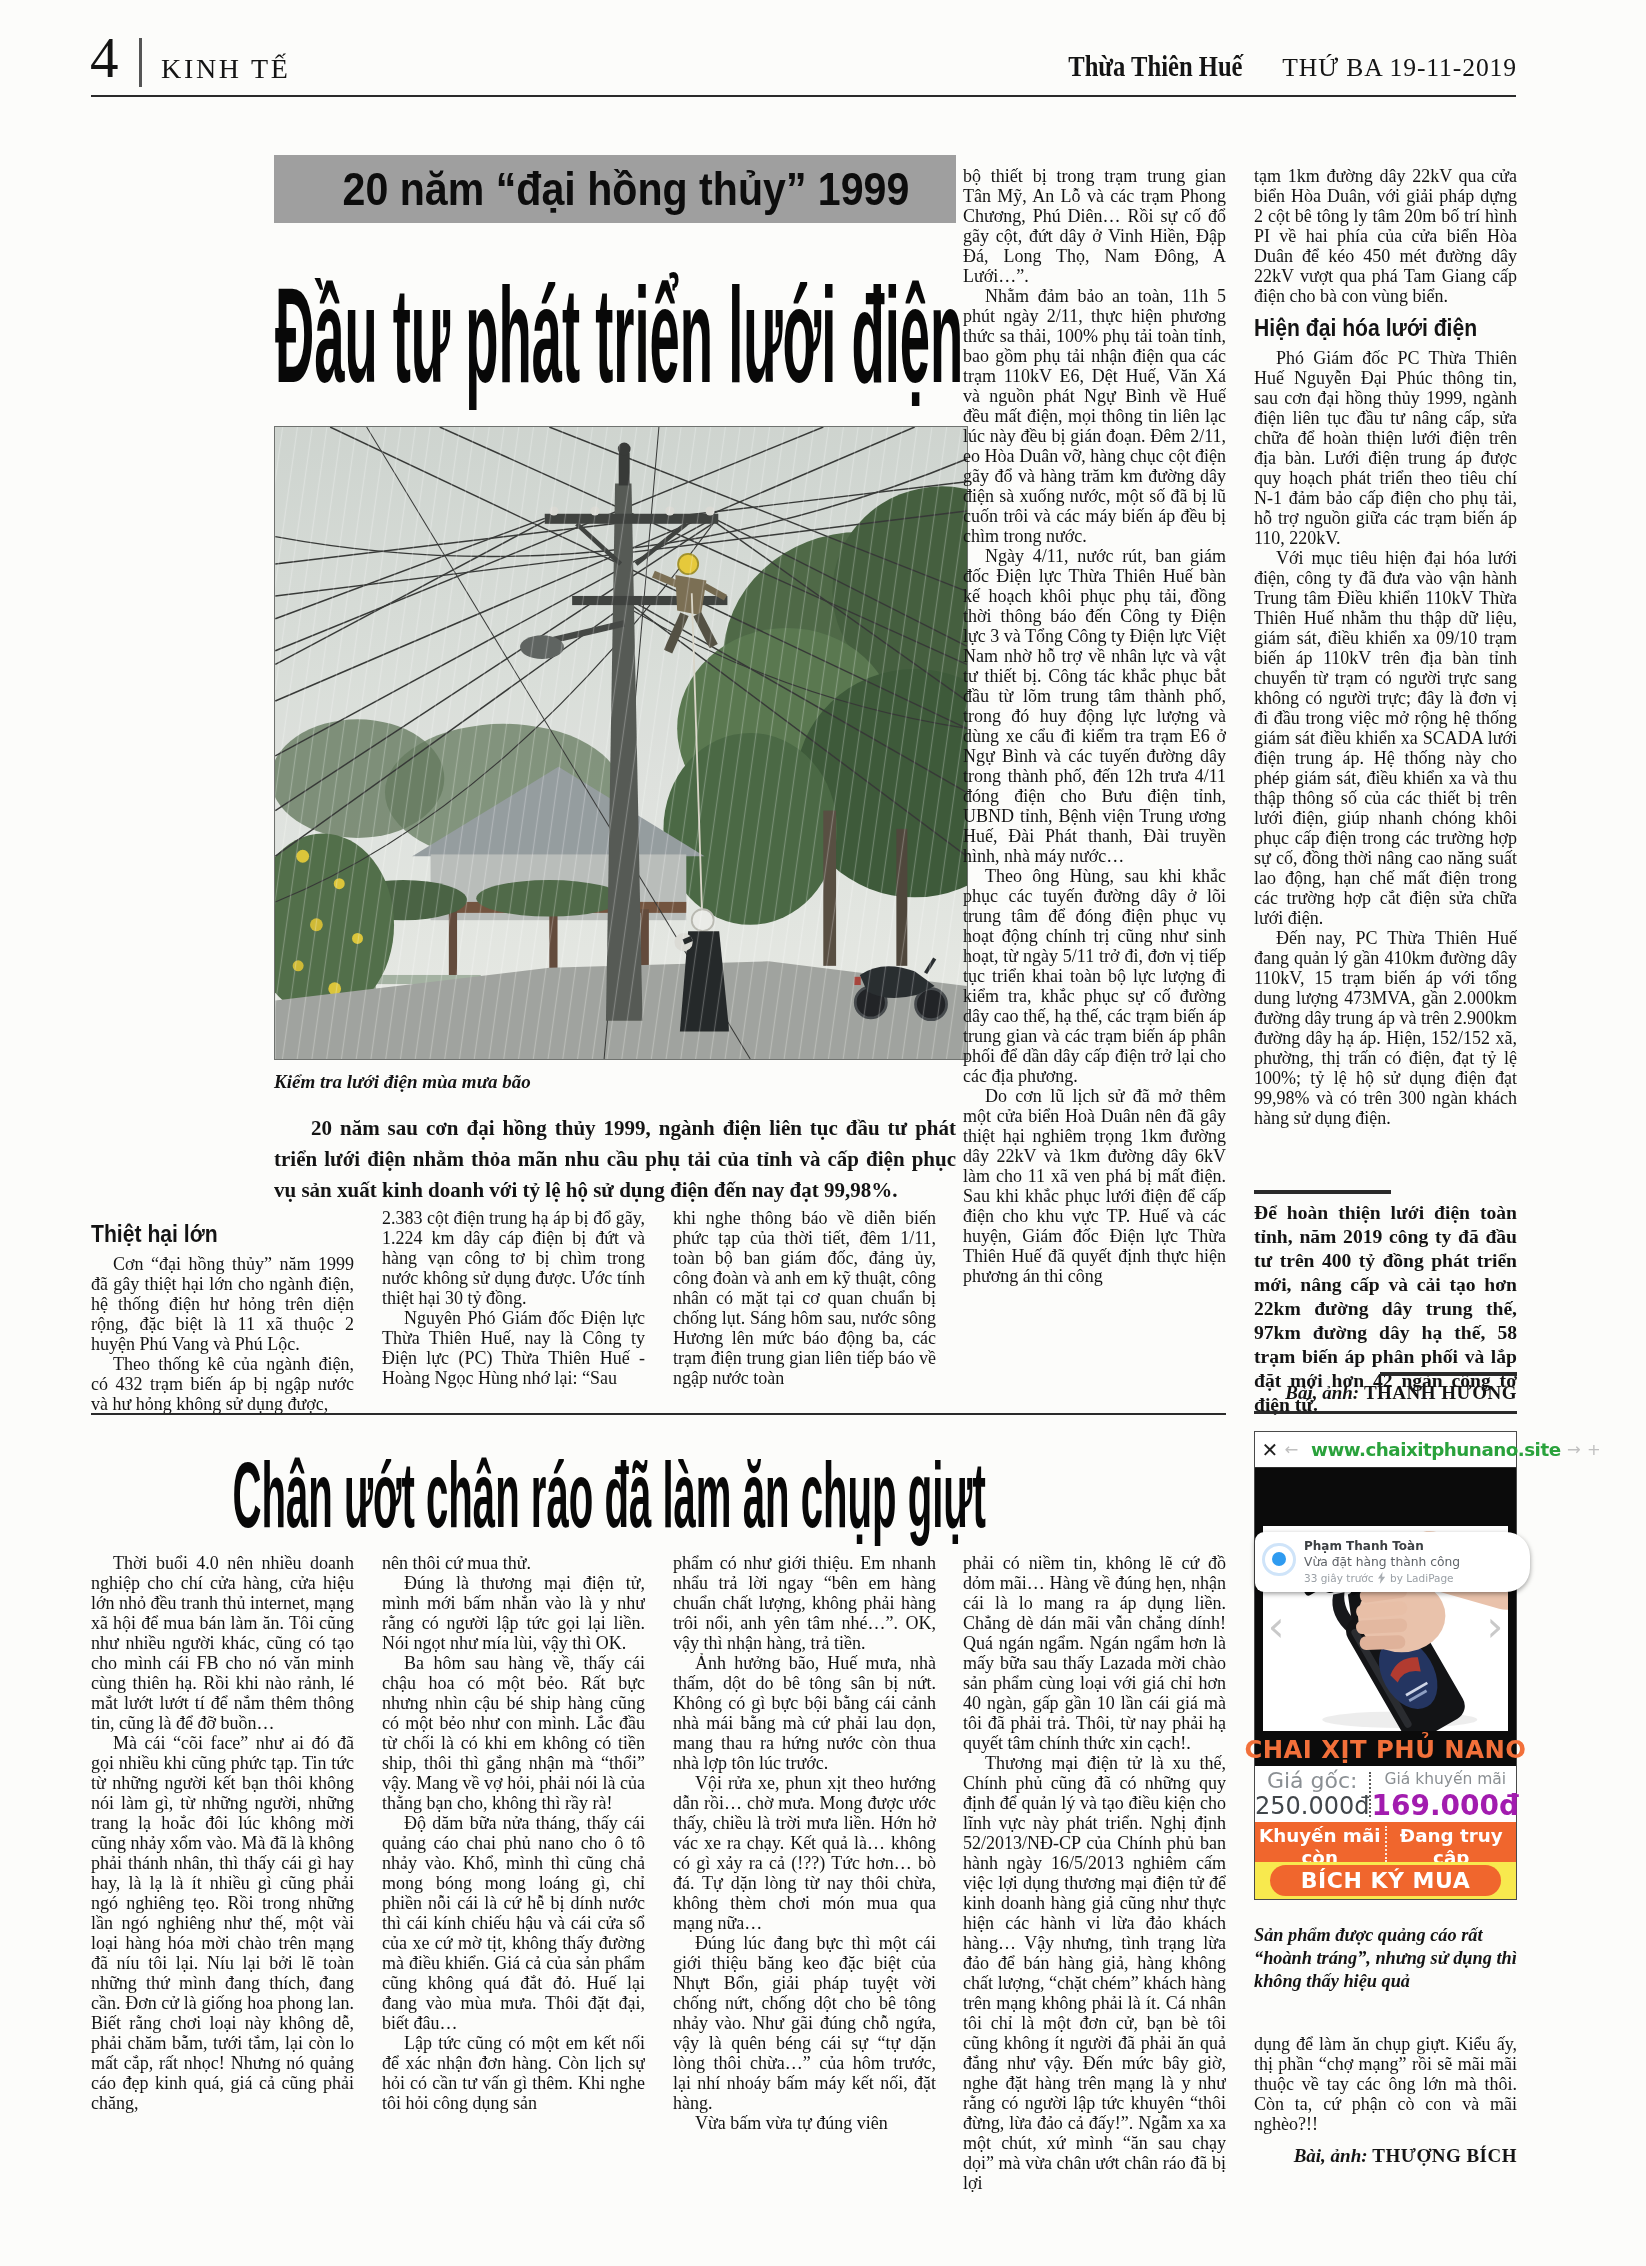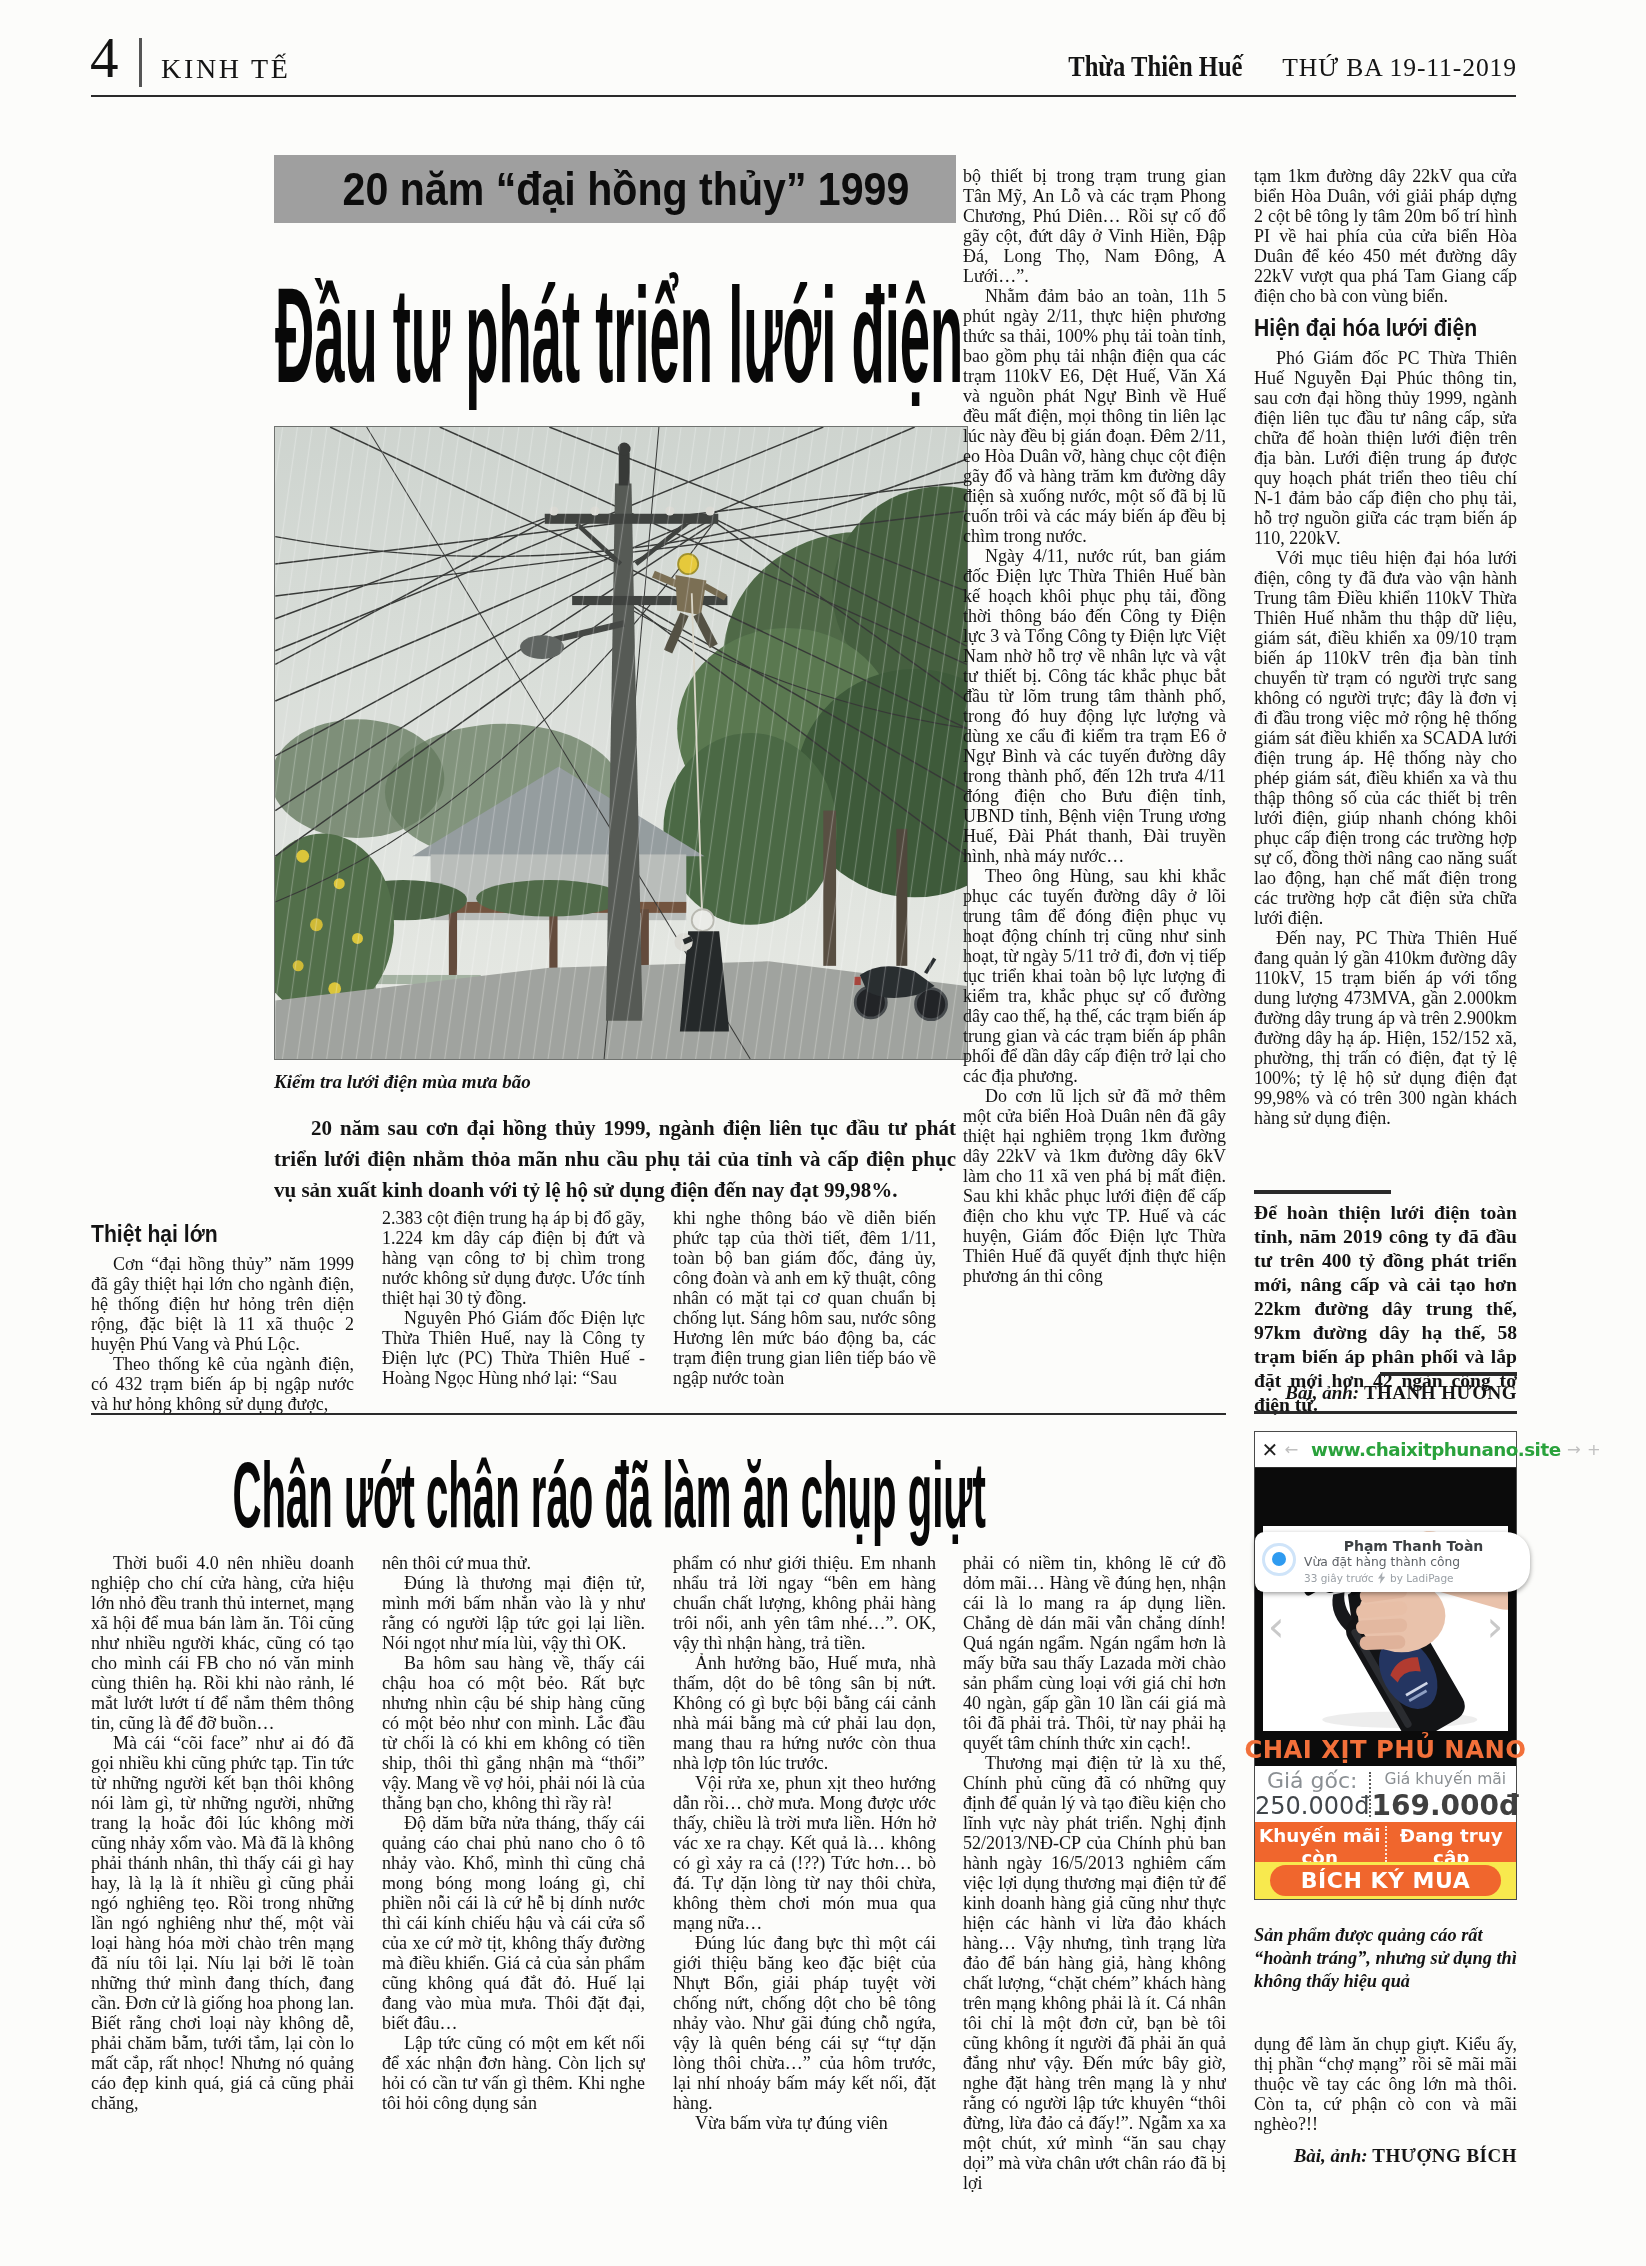--- a/index.html
+++ b/index.html
@@ -44,32 +44,32 @@
   .ad-url{font-size:18.3px;font-weight:bold;color:#2aa23c;letter-spacing:-0.5px;white-space:nowrap;}
   .ad-body{position:relative;background:#0b0b0b;}
   .ad-product{margin:58px 8.2px 0;height:205px;background:#fff;position:relative;overflow:hidden;}
   .car-arrow{position:absolute;top:45%;font-size:42px;color:#c9c9c9;line-height:18.3px;font-family:"DejaVu Sans",sans-serif;}
   .car-prev{left:4.6px;} .car-next{right:4.6px;}
   .ad-notif{position:absolute;left:0;top:5.5px;width:219px;background:#fff;border-radius:9.1px 24px 24px 9.1px;
             padding:6.4px 7.3px 6.4px 49px;z-index:3;box-shadow:0 1.8px 5.5px rgba(0,0,0,.4);}
   .notif-icon{position:absolute;left:7.3px;top:11px;width:27.4px;height:27.4px;border-radius:50%;
               border:3.7px solid #cfe4f9;background:#fff;}
   .notif-icon i{position:absolute;left:6.4px;top:6.4px;width:14.6px;height:14.6px;border-radius:50%;background:#2f9bf0;}
-  .notif-name{font-size:14px;font-weight:bold;color:#3c4043;line-height:17.4px;text-align:center;}
+  .notif-name{font-size:12px;font-weight:bold;color:#3c4043;line-height:17.4px;}
   .notif-msg{font-size:12.3px;color:#5f6368;line-height:15.5px;}
   .notif-time{font-size:10.5px;color:#9aa0a6;line-height:14.6px;display:flex;align-items:center;gap:4.6px;}
   .ad-title{height:35px;display:flex;align-items:center;justify-content:center;}
   .ad-title span{color:#f2703a;font-weight:bold;font-size:25.6px;letter-spacing:0.5px;display:inline-block;transform:scaleX(.95);white-space:nowrap;}
   .ad-price{height:56px;background:#fff;display:flex;}
   .ad-price .cell{flex:1;display:flex;flex-direction:column;align-items:center;justify-content:center;}
   .ad-price .sep{border-left:2.7px dotted #5a5a5a;margin:5.5px 0;}
   .pr-lbl{font-size:22px;color:#8a8f93;line-height:25.6px;}
   .pr-val{font-size:24px;color:#41464b;line-height:27.4px;}
   .promo-lbl{font-size:15.5px;color:#8a8f93;line-height:22px;}
-  .promo-val{font-size:28px;color:#404040;font-weight:bold;line-height:31px;}
+  .promo-val{font-size:28px;color:#a21caf;font-weight:bold;line-height:31px;}
   .ad-stats{height:40px;background:#f0662d;display:flex;overflow:hidden;color:#fff;}
   .ad-stats .cell{flex:1;text-align:center;}
   .ad-stats .sep{border-left:2.7px dotted #ffffff;opacity:.85;margin:3.7px 0 0;}
   .st-lbl{font-size:18.3px;font-weight:bold;line-height:22px;margin-top:2.7px;}
   .ad-cta{height:37px;background:#f8e94e;display:flex;align-items:center;justify-content:center;}
   .cta-pill{background:#f0662d;color:#fff;font-weight:bold;font-size:22px;border-radius:20px;
             padding:2.7px 31px;letter-spacing:0.5px;white-space:nowrap;}
   .ad-caption{width:263px;font-weight:bold;font-style:italic;font-size:18.3px;line-height:23px;}
 </style>
 </head>

